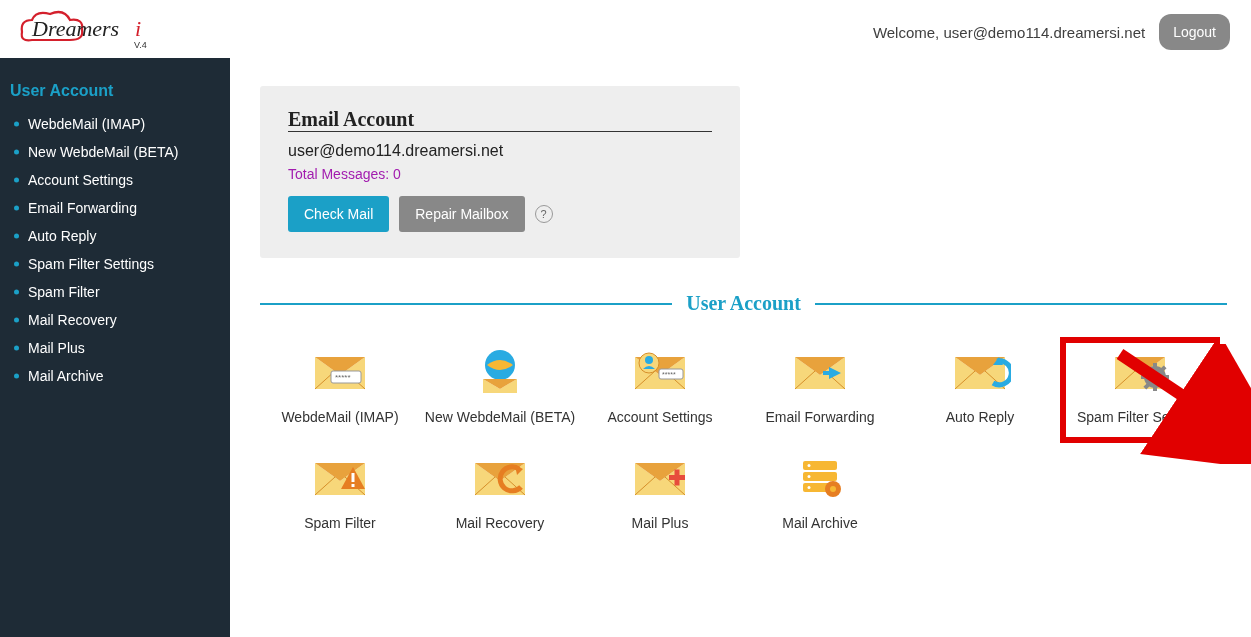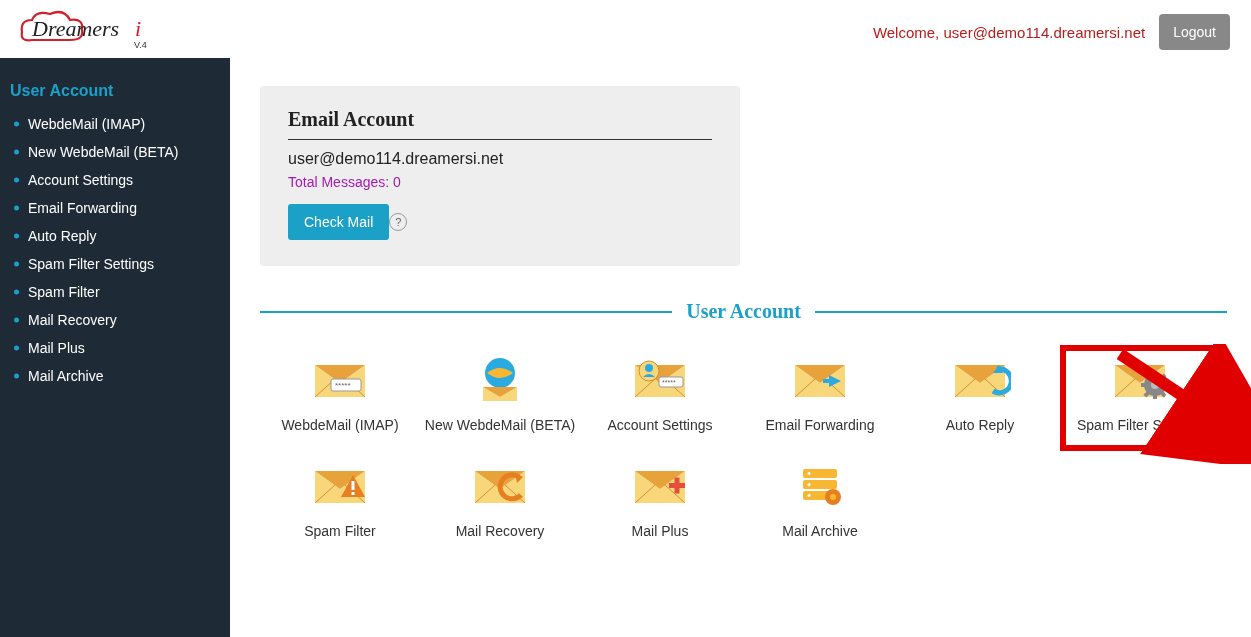--- a/index.html
+++ b/index.html
@@ -1,37 +1,37 @@
 <!DOCTYPE html>
 <html><head>
 <meta charset="utf-8">
 <style>
   * { box-sizing: border-box; margin: 0; padding: 0; }
   body { font-family: -apple-system, BlinkMacSystemFont, "Segoe UI", Arial, sans-serif; background: #fff; width: 1251px; }
   
   .header { display: flex; align-items: flex-end; justify-content: space-between; padding: 8px 21px 8px 14px; height: 58px; }
   .logo-wrap { display: flex; align-items: center; }
   .welcome-area { display: flex; align-items: center; gap: 14px; }
-  .welcome-text { font-size: 15px; color: #b91c1c; }
-  .logout-btn { background: #888; color: #fff; border: none; border-radius: 4px; padding: 10px 14px; font-size: 14px; cursor: pointer; }
+  .welcome-text { font-size: 15px; color: #404040; }
+  .logout-btn { background: #888; color: #fff; border: none; border-radius: 12px; padding: 10px 14px; font-size: 14px; cursor: pointer; }
   
   .layout { display: flex; }
   .sidebar { width: 230px; background: #1e2b36; min-height: 579px; padding: 20px 0 0 0; }
   .side-title { color: #1ba0c7; font-weight: 700; font-size: 16px; padding: 4px 10px 10px 10px; }
   .side-list { list-style: none; }
   .side-item { display: flex; align-items: center; padding: 6px 10px 6px 28px; color: #fff; font-size: 14px; cursor: pointer; position: relative; }
   .side-item::before { content: ""; position: absolute; left: 14px; top: 50%; transform: translateY(-50%); width: 5px; height: 5px; background: #1ba0c7; border-radius: 50%; }
   
   .main { flex: 1; padding: 28px 24px 20px 30px; position: relative; }
   
   .card { background: #eeeeee; border-radius: 3px; padding: 22px 28px 26px 28px; width: 480px; }
-  .card-title { font-size: 20px; font-weight: 700; color: #222; font-family: "Georgia", serif; padding-bottom: 8px; border-bottom: 1px solid #333; margin-bottom: 10px; }
+  .card-title { font-size: 20px; font-weight: 700; color: #222; font-family: "Georgia", serif; border-bottom: 1px solid #333; margin-bottom: 10px; }
   .card-email { font-size: 16px; color: #222; margin-bottom: 6px; }
   .card-stat { font-size: 14px; color: #a21caf; margin: 3px 0; }
-  .card-actions { display: flex; align-items: center; margin-top: 14px; }
+  .card-actions { display: flex; align-items: center; gap: 10px; margin-top: 14px; }
   .btn-primary { background: #1ba0c7; color: #fff; border: none; border-radius: 3px; padding: 10px 16px; font-size: 14px; cursor: pointer; }
   .btn-grey { background: #888; color: #fff; border: none; border-radius: 3px; padding: 10px 16px; font-size: 14px; cursor: pointer; }
   .help-icon { width: 18px; height: 18px; border: 1px solid #999; border-radius: 50%; display: inline-flex; align-items: center; justify-content: center; font-size: 11px; color: #666; cursor: pointer; }
   
   .section-divider { display: flex; align-items: center; margin: 34px 0 22px 0; }
   .section-divider .line { flex: 1; height: 2px; background: #1ba0c7; }
   .section-divider .label { color: #1ba0c7; font-family: "Georgia", serif; font-size: 20px; font-weight: 700; padding: 0 14px; }
   
   .tiles { display: flex; flex-wrap: wrap; gap: 0; }
   .tile { width: 160px; display: flex; flex-direction: column; align-items: center; text-align: center; padding: 6px 4px 18px 4px; cursor: pointer; }
@@ -98,20 +98,21 @@
     </ul>
   </aside>
 
   <main class="main">
     <div class="card">
       <div class="card-title">Email Account</div>
       <div class="card-email">user@demo114.dreamersi.net</div>
       <div class="card-stat"><span>Total Messages: </span><span>0</span></div>
       <div class="card-actions">
         <button class="btn-primary">Check Mail</button>
+        <button class="btn-grey">Repair Mailbox</button>
         <span class="help-icon">?</span>
       </div>
     </div>
 
     <div class="section-divider">
       <div class="line"></div>
       <div class="label">User Account</div>
       <div class="line"></div>
     </div>
 

